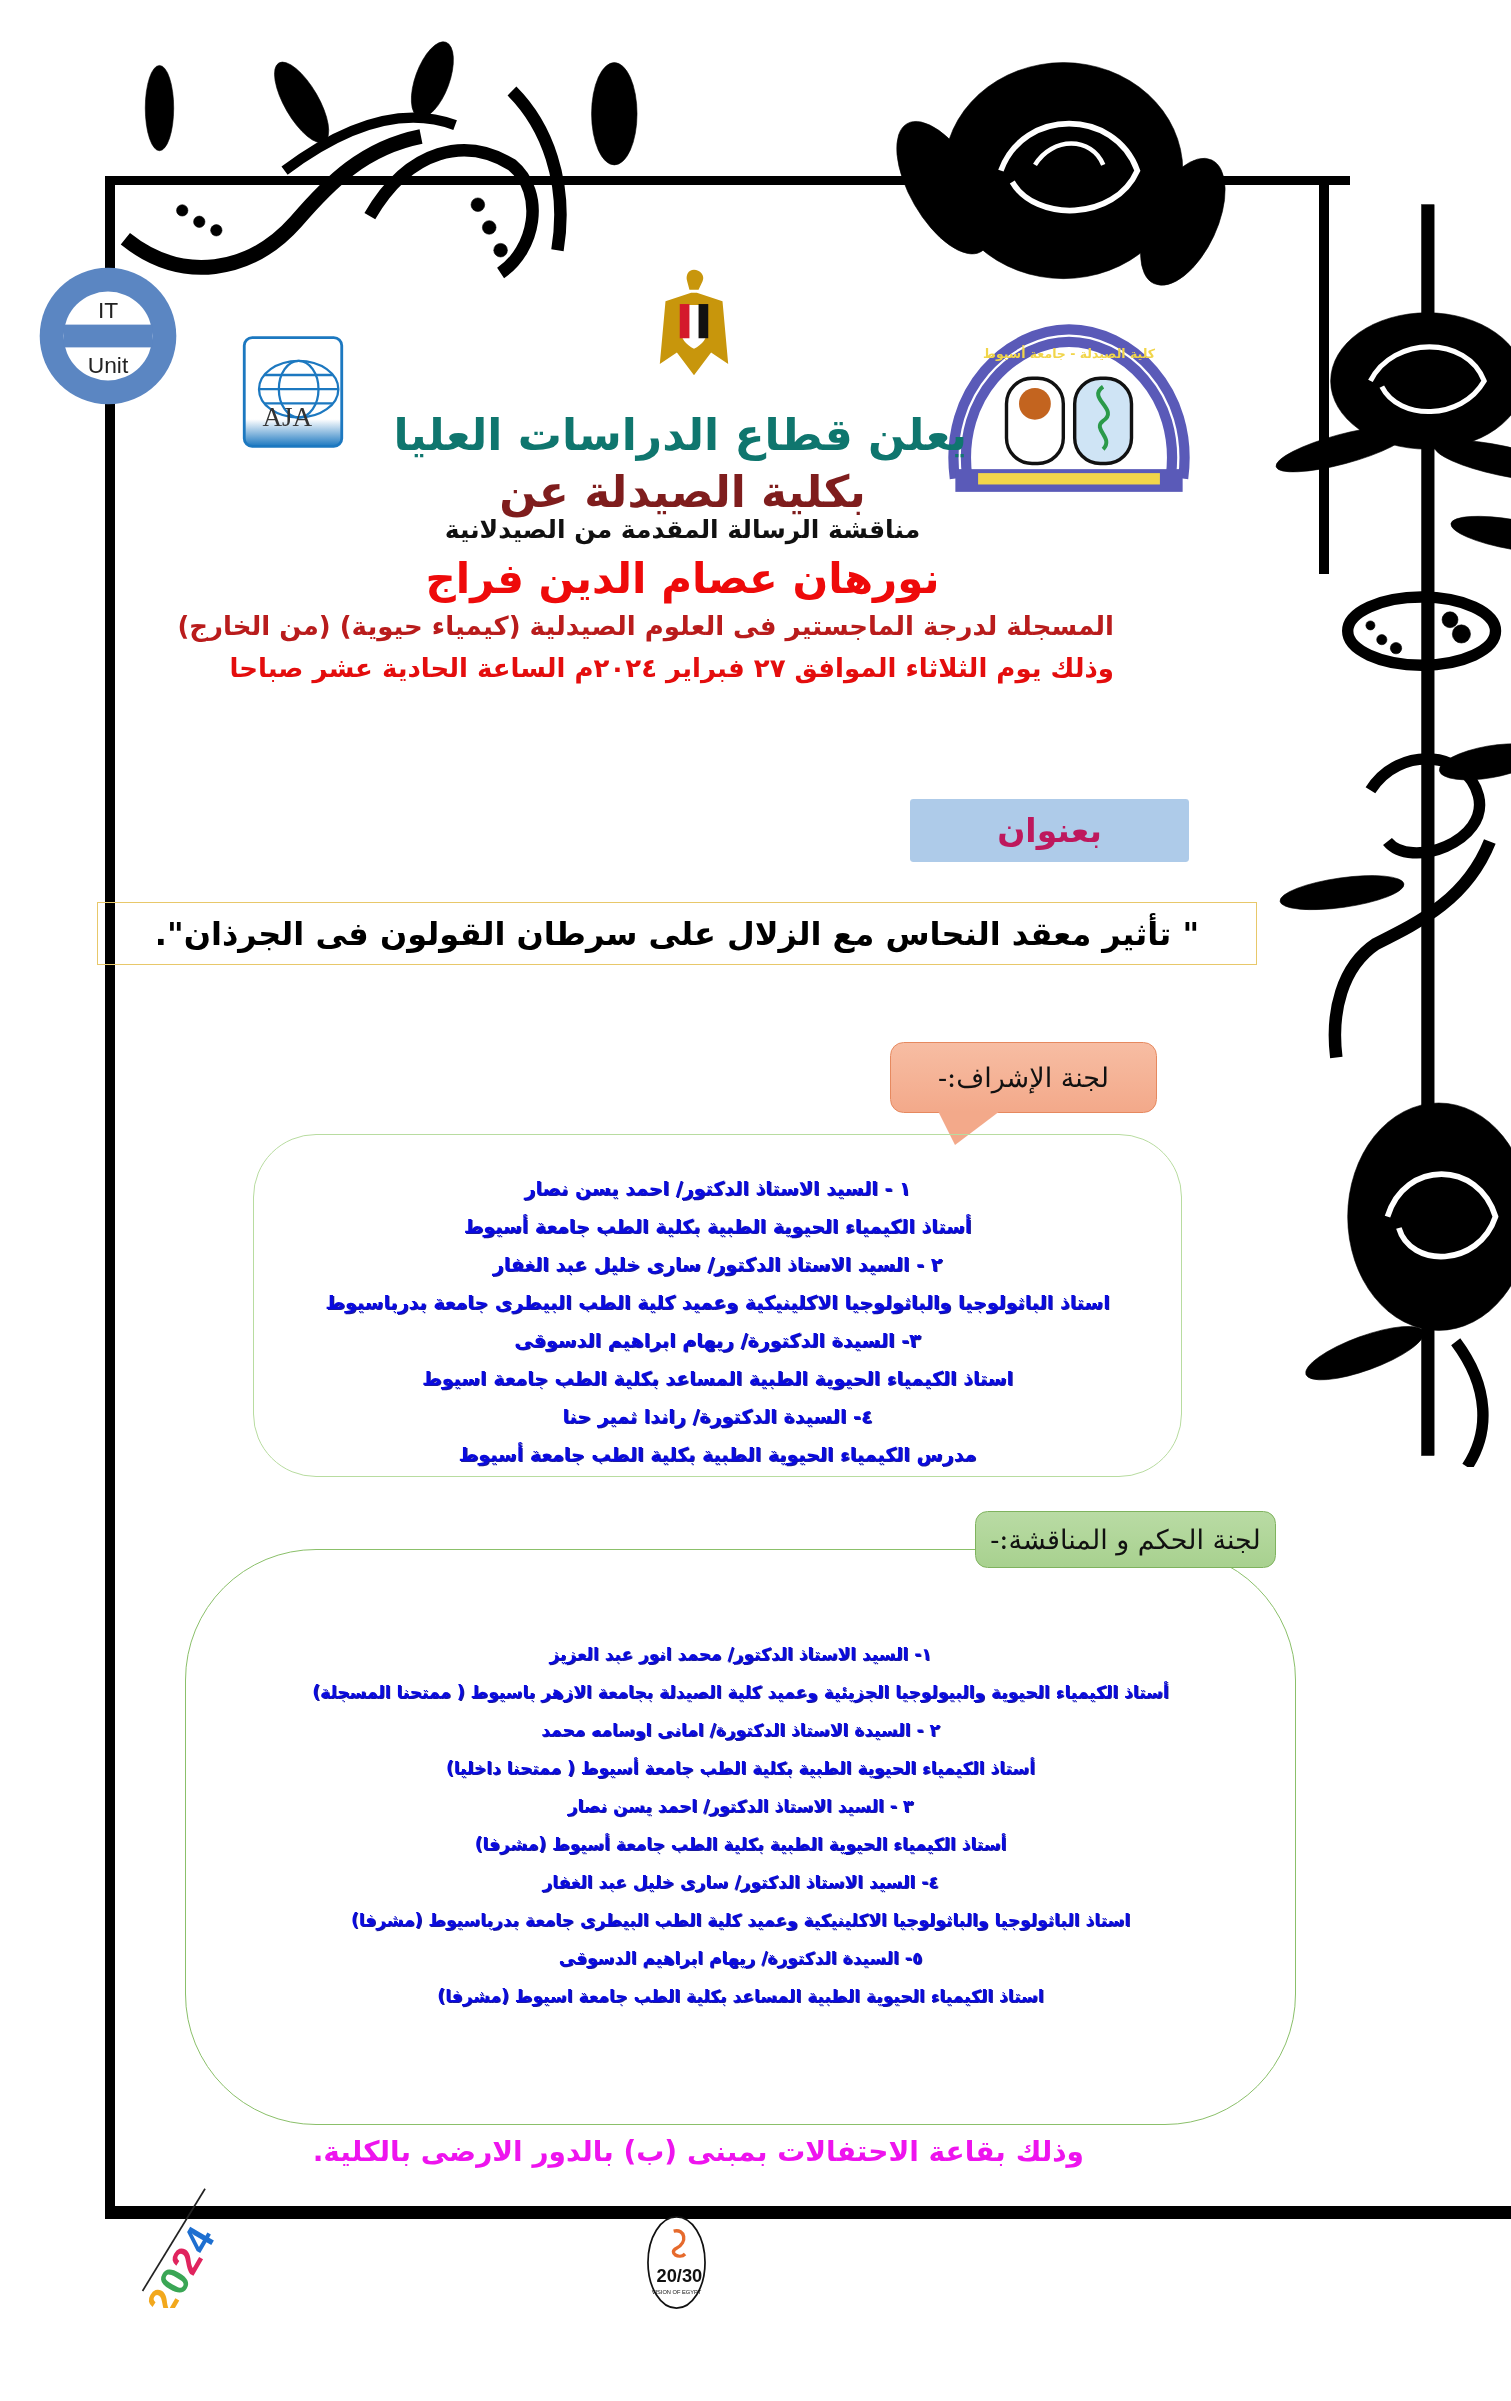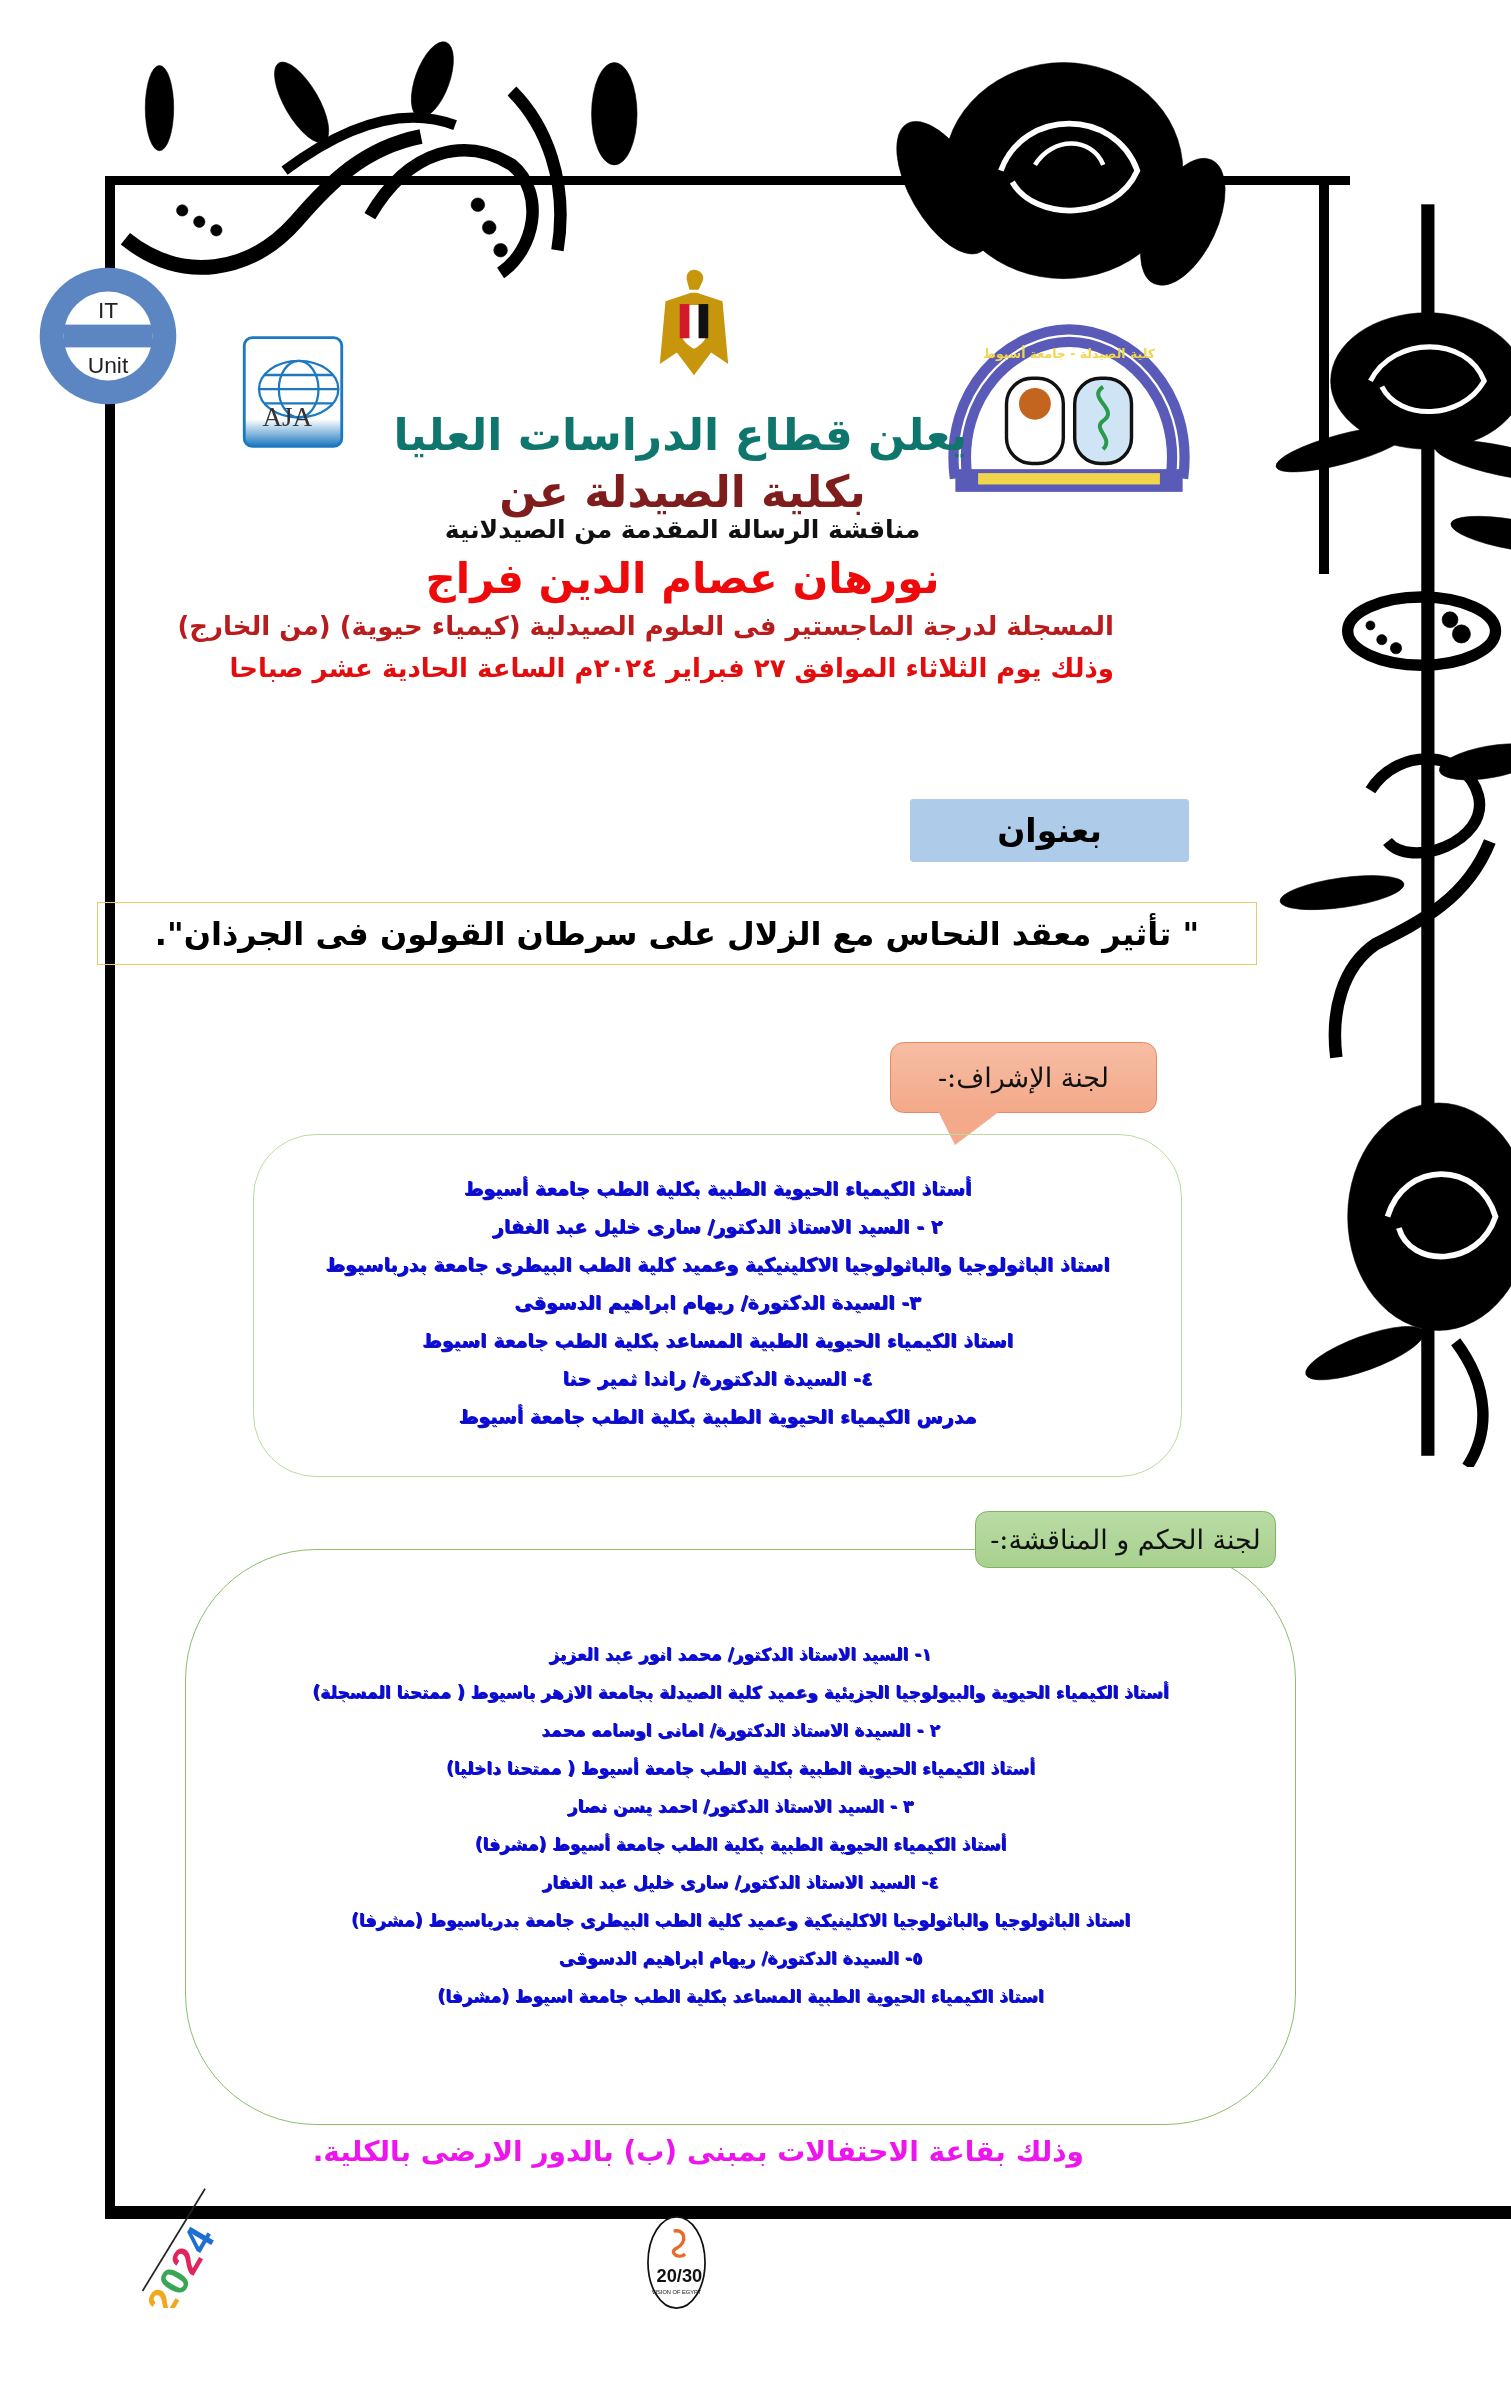--- a/index.html
+++ b/index.html
@@ -22,21 +22,21 @@
   .t-center { text-align: center; font-weight: bold; white-space: nowrap; }
   .h1 { left: 398px; top: 409px; width: 569px; font-size: 44px; color: #0f766e; }
   .h2 { left: 398px; top: 466px; width: 569px; font-size: 44px; color: #7f1d1d; }
   .h3 { left: 398px; top: 515px; width: 569px; font-size: 25px; color: #111; }
   .h4 { left: 398px; top: 554px; width: 569px; font-size: 42px; color: #ee0a0a; }
   .h5 { left: 318px; top: 611px; width: 796px; font-size: 26px; color: #b91c1c; }
   .h6 { left: 318px; top: 653px; width: 796px; font-size: 26px; color: #e40d0d; }
   
   .title-label-box { left: 910px; top: 799px; width: 279px; height: 63px; background: #aecbe9;
          border-radius: 3.4px; display: flex; align-items: center; justify-content: center; }
-  .title-label { font-size: 33px; font-weight: bold; color: #000000; }
+  .title-label { font-size: 33px; font-weight: bold; color: #be185d; }
   .title-box { left: 97px; top: 902px; width: 1160px; height: 63px; border: 1.1px solid #e8c86a;
          display: flex; align-items: center; justify-content: center; box-sizing: border-box; }
   .title-text { font-size: 32px; font-weight: bold; color: #000; }
   
   .callout { display: flex; align-items: center; justify-content: center; box-sizing: border-box; }
   .callout-sup { left: 890px; top: 1042px; width: 267px; height: 71px; background: linear-gradient(#f7bda3, #f3a98a);
          border: 1.1px solid #e6895f; border-radius: 13.6px; }
   .callout-sup-tail { left: 938px; top: 1111px; width: 0; height: 0;
          border-left: 17px solid transparent; border-right: 45px solid transparent; border-top: 34px solid #f3a98a; }
   .callout-label { font-size: 27px; color: #111; font-family: "DejaVu Serif", serif; }
@@ -181,20 +181,21 @@
 <div class="abs title-box">
   <span class="title-text">" تأثير معقد النحاس مع الزلال على سرطان القولون فى الجرذان".</span>
 </div>
 
 <div class="abs callout callout-sup">
   <span class="callout-label">لجنة الإشراف:-</span>
 </div>
 <div class="abs callout-sup-tail"></div>
 <div class="abs panel-sup">
   <div class="list sup-list">
+    <div class="list-line">١ - السيد الاستاذ الدكتور/ احمد يسن نصار</div>
     <div class="list-line">أستاذ الكيمياء الحيوية الطبية بكلية الطب جامعة أسيوط</div>
     <div class="list-line">٢ - السيد الاستاذ الدكتور/ سارى خليل عبد الغفار</div>
     <div class="list-line">استاذ الباثولوجيا والباثولوجيا الاكلينيكية وعميد كلية الطب البيطرى جامعة بدرباسيوط</div>
     <div class="list-line">٣- السيدة الدكتورة/ ريهام ابراهيم الدسوقى</div>
     <div class="list-line">استاذ الكيمياء الحيوية الطبية المساعد بكلية الطب جامعة اسيوط</div>
     <div class="list-line">٤- السيدة الدكتورة/ راندا ثمير حنا</div>
     <div class="list-line">مدرس الكيمياء الحيوية الطبية بكلية الطب جامعة أسيوط</div>
   </div>
 </div>
 

